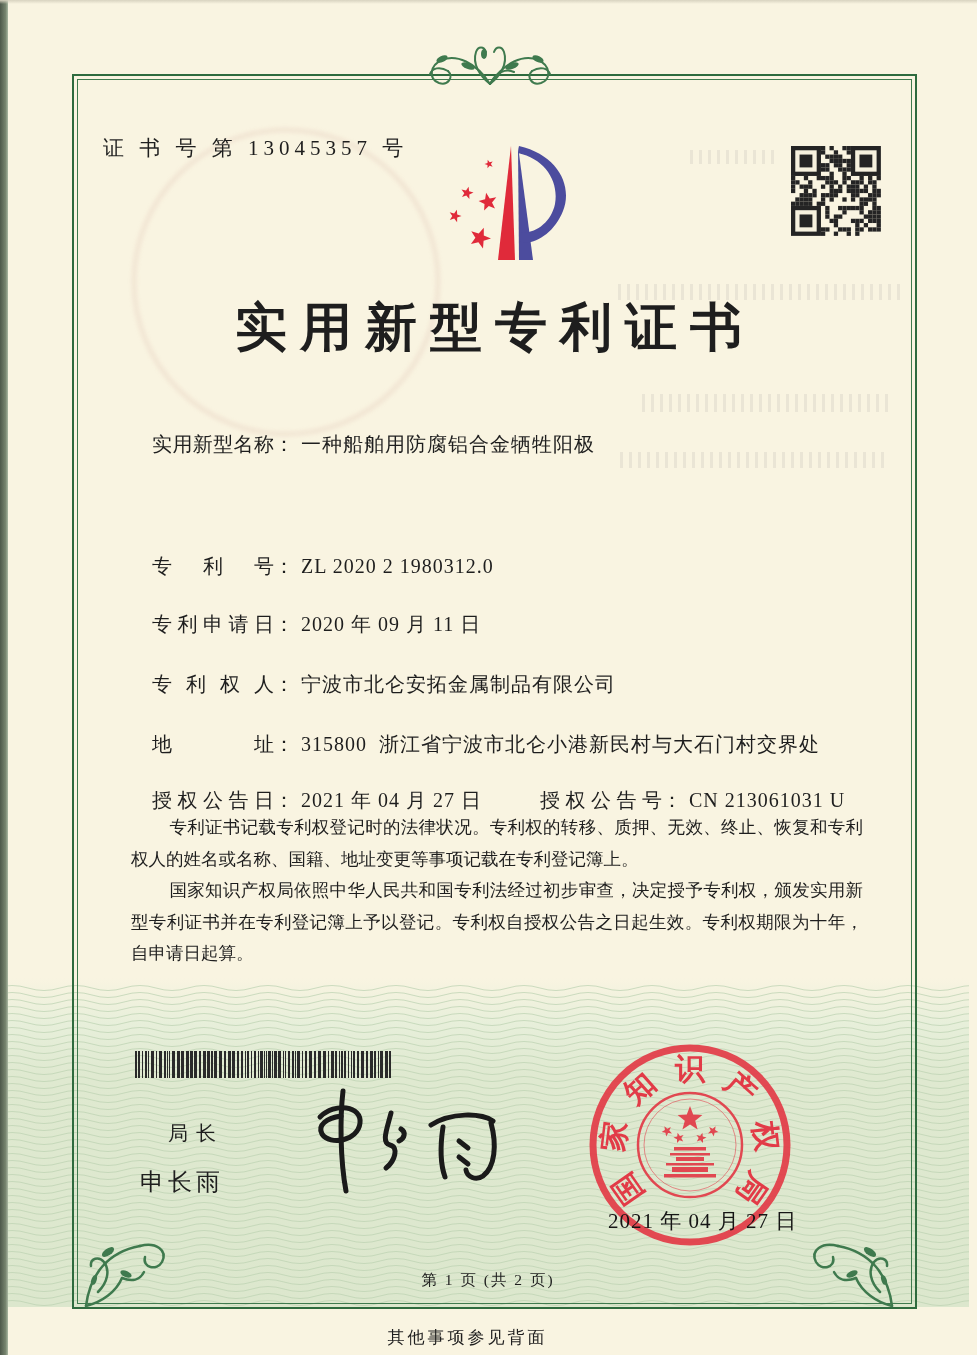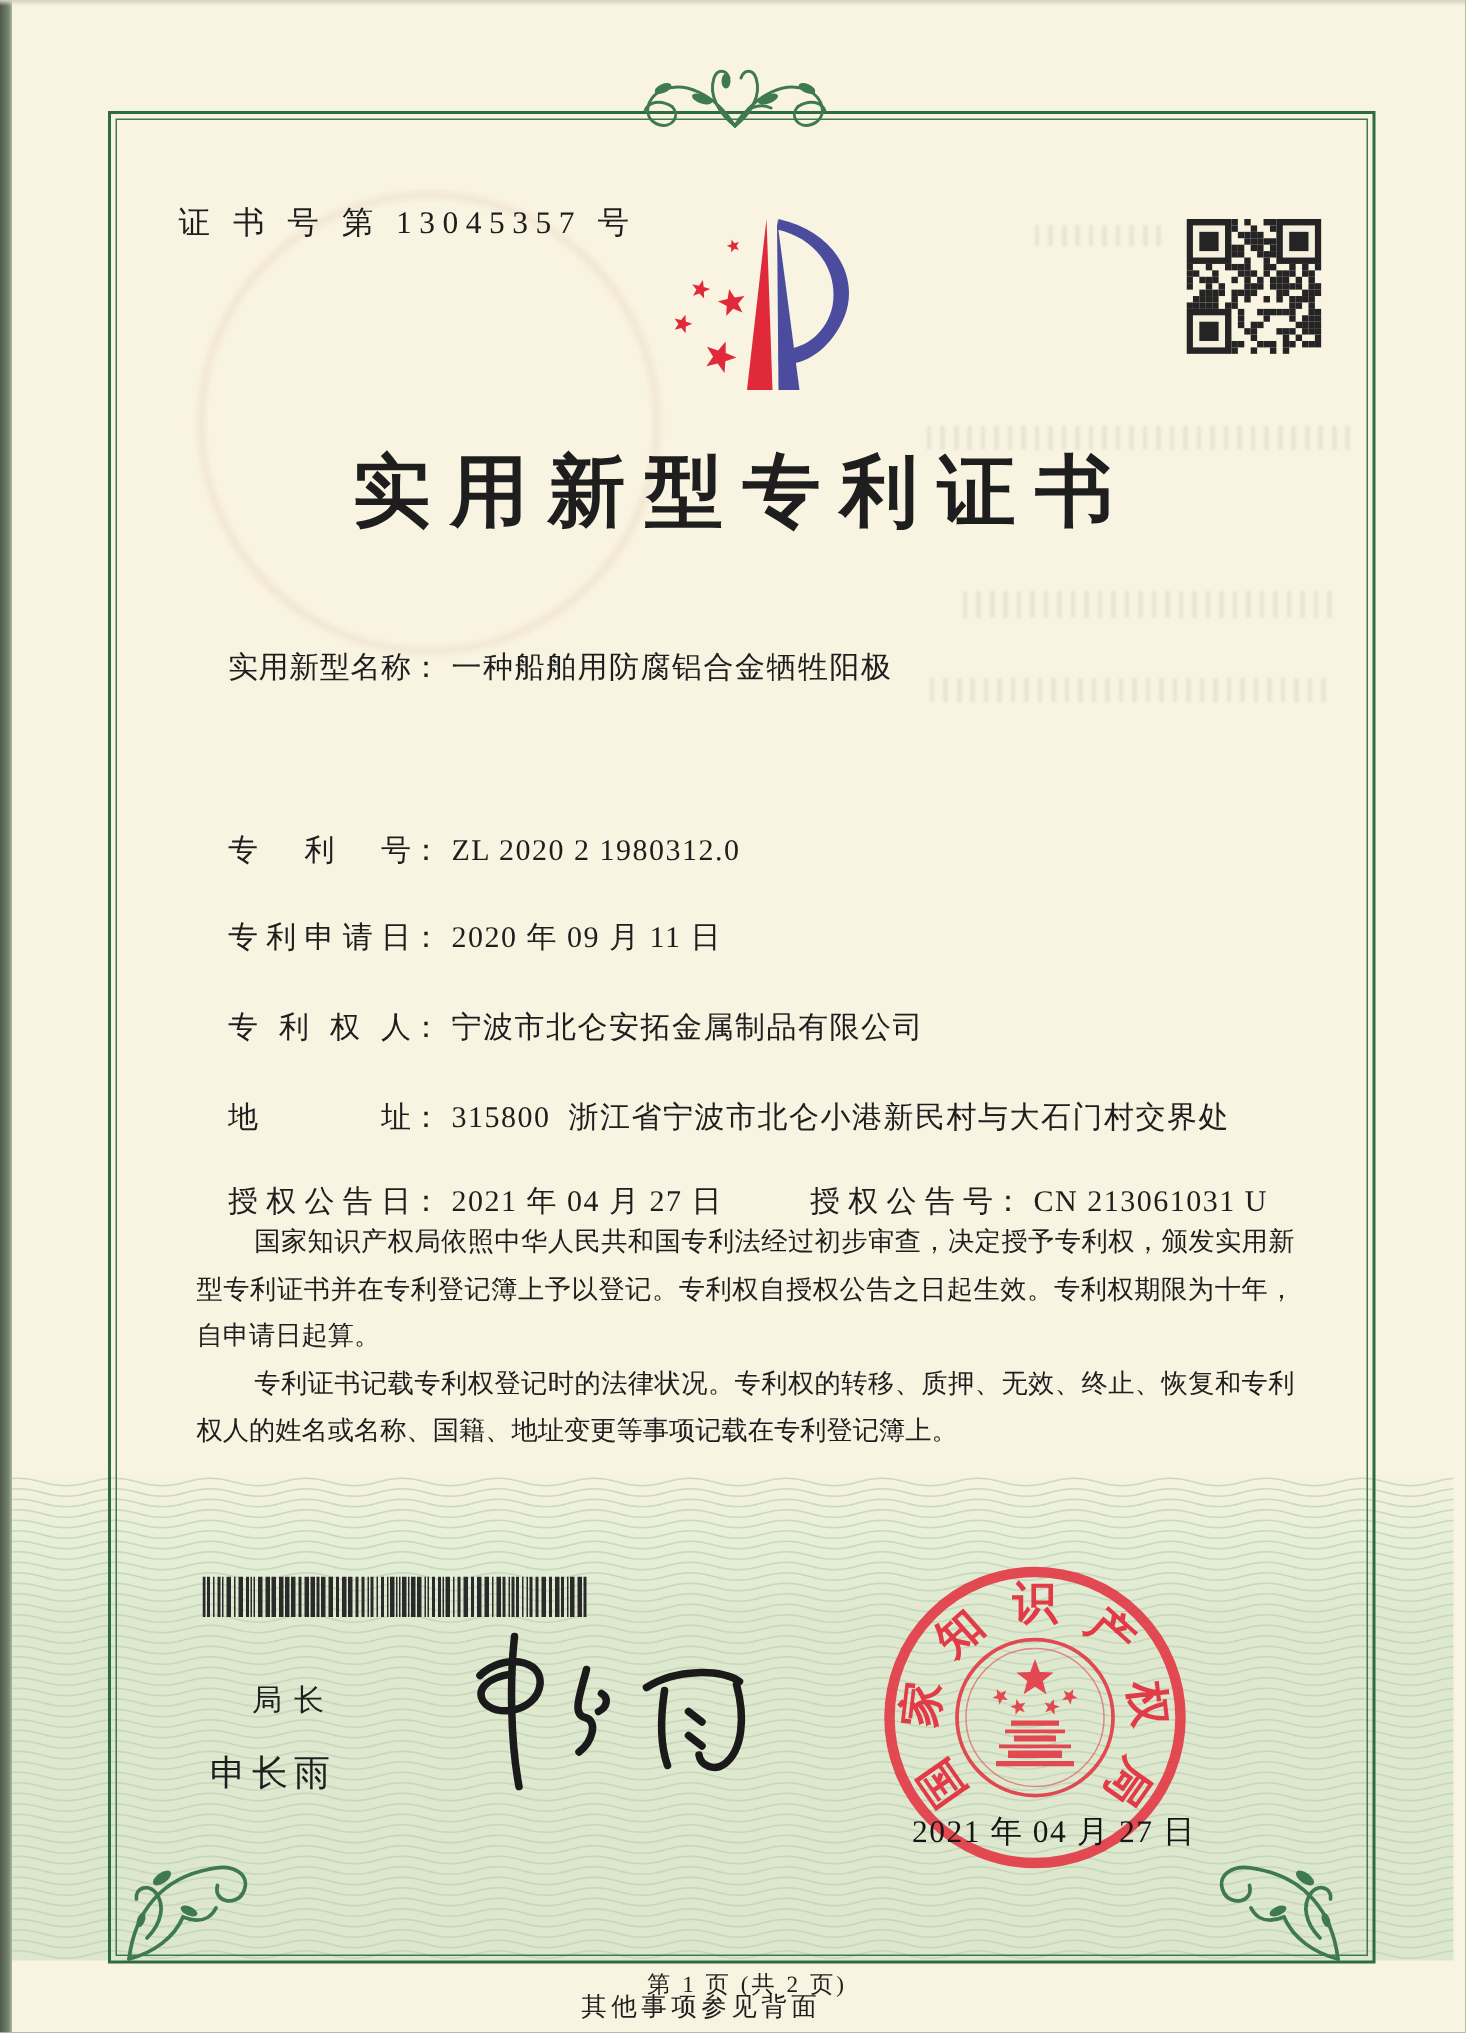--- a/index.html
+++ b/index.html
@@ -18,21 +18,21 @@
   .frame-inner{position:absolute;left:3px;top:3px;right:3px;bottom:3px;border:1px solid #3f7a4e;}
   
   .orn{position:absolute;color:#3f7a4e;}
   .orn svg{display:block;}
   
   .ghost{position:absolute;filter:blur(.6px);opacity:.09;
          background:repeating-linear-gradient(90deg,#5a5a66 0 3px,transparent 3px 9px);}
   .ghost-seal{position:absolute;left:132px;top:128px;width:300px;height:300px;border-radius:50%;
               border:4px solid rgba(205,150,140,.18);filter:blur(2px);}
   
-  .cert-no{position:absolute;left:103px;top:134px;font-size:21px;letter-spacing:5px;margin-left:16px;}
+  .cert-no{position:absolute;left:103px;top:134px;font-size:21px;letter-spacing:5px;}
   .logo{position:absolute;left:420px;top:134px;}
   .qr{position:absolute;left:791px;top:146px;}
   .title{position:absolute;left:0;top:293px;width:100%;text-align:center;
          font-size:52px;font-weight:bold;letter-spacing:13px;text-indent:13px;}
   
   .frow{position:absolute;left:132px;font-size:20px;white-space:pre;}
   .flabel{display:inline-block;width:122px;text-align:justify;text-align-last:justify;vertical-align:bottom;}
   .fcolon{display:inline-block;margin-right:7px;}
   .fvalue{letter-spacing:1px;}
   .grant2{margin-left:58px;}
@@ -42,21 +42,21 @@
   .body-text p{margin:0;text-indent:2.2em;}
   
   .barcode{position:absolute;left:135px;top:1051px;}
   .signer-title{position:absolute;left:140px;top:1120px;font-size:20px;letter-spacing:8px;margin-left:28px;}
   .signer-name{position:absolute;left:140px;top:1166px;font-size:24px;letter-spacing:4px;}
   .signature{position:absolute;left:283px;top:1085px;}
   .seal{position:absolute;left:568px;top:1023px;}
   .seal-char{font-size:30px;font-weight:bold;fill:#e23b47;text-anchor:middle;dominant-baseline:middle;
              font-family:"Liberation Serif","DejaVu Serif",serif;}
   .seal-date{position:absolute;left:608px;top:1207px;font-size:21px;letter-spacing:1px;color:#151515;}
-  .page-indicator{position:absolute;left:18px;top:1270px;width:960px;text-align:center;font-size:15.5px;letter-spacing:2px;margin-top:43px;}
+  .page-indicator{position:absolute;left:8px;top:1270px;width:960px;text-align:center;font-size:15.5px;letter-spacing:2px;}
   .back-note{position:absolute;left:0;top:1326px;width:935px;text-align:center;
              font-size:17px;font-weight:normal;letter-spacing:3px;}
 </style>
 </head>
 <body>
 
 <div class="page">
 
   <div class="band">
     <svg id="waves-svg" width="961" height="329" viewBox="0 0 961 329">
@@ -387,22 +387,22 @@
     <span class="flabel">专利权人</span><span class="fcolon">：</span><span class="fvalue">宁波市北仑安拓金属制品有限公司</span>
   </div>
   <div class="frow" style="top:708px;">
     <span class="flabel">地址</span><span class="fcolon">：</span><span class="fvalue">315800  浙江省宁波市北仑小港新民村与大石门村交界处</span>
   </div>
   <div class="frow" style="top:764px;">
     <span class="flabel">授权公告日</span><span class="fcolon">：</span><span class="fvalue">2021 年 04 月 27 日</span><span class="flabel grant2">授权公告号</span><span class="fcolon">：</span><span class="fvalue">CN 213061031 U</span>
   </div>
 
   <div class="body-text">
+    <p>专利证书记载专利权登记时的法律状况。专利权的转移、质押、无效、终止、恢复和专利权人的姓名或名称、国籍、地址变更等事项记载在专利登记簿上。</p>
     <p>国家知识产权局依照中华人民共和国专利法经过初步审查，决定授予专利权，颁发实用新型专利证书并在专利登记簿上予以登记。专利权自授权公告之日起生效。专利权期限为十年，自申请日起算。</p>
-    <p>专利证书记载专利权登记时的法律状况。专利权的转移、质押、无效、终止、恢复和专利权人的姓名或名称、国籍、地址变更等事项记载在专利登记簿上。</p>
   </div>
 
   <div class="barcode">
     <svg id="barcode-svg" width="258" height="27" viewBox="0 0 258 27">
         <rect x="0" y="0" width="2" height="27" fill="#2a2a2a"></rect>
         <rect x="3" y="0" width="2" height="27" fill="#2a2a2a"></rect>
         <rect x="7" y="0" width="1" height="27" fill="#2a2a2a"></rect>
         <rect x="10" y="0" width="2" height="27" fill="#2a2a2a"></rect>
         <rect x="13" y="0" width="1" height="27" fill="#2a2a2a"></rect>
         <rect x="16" y="0" width="3" height="27" fill="#2a2a2a"></rect>

